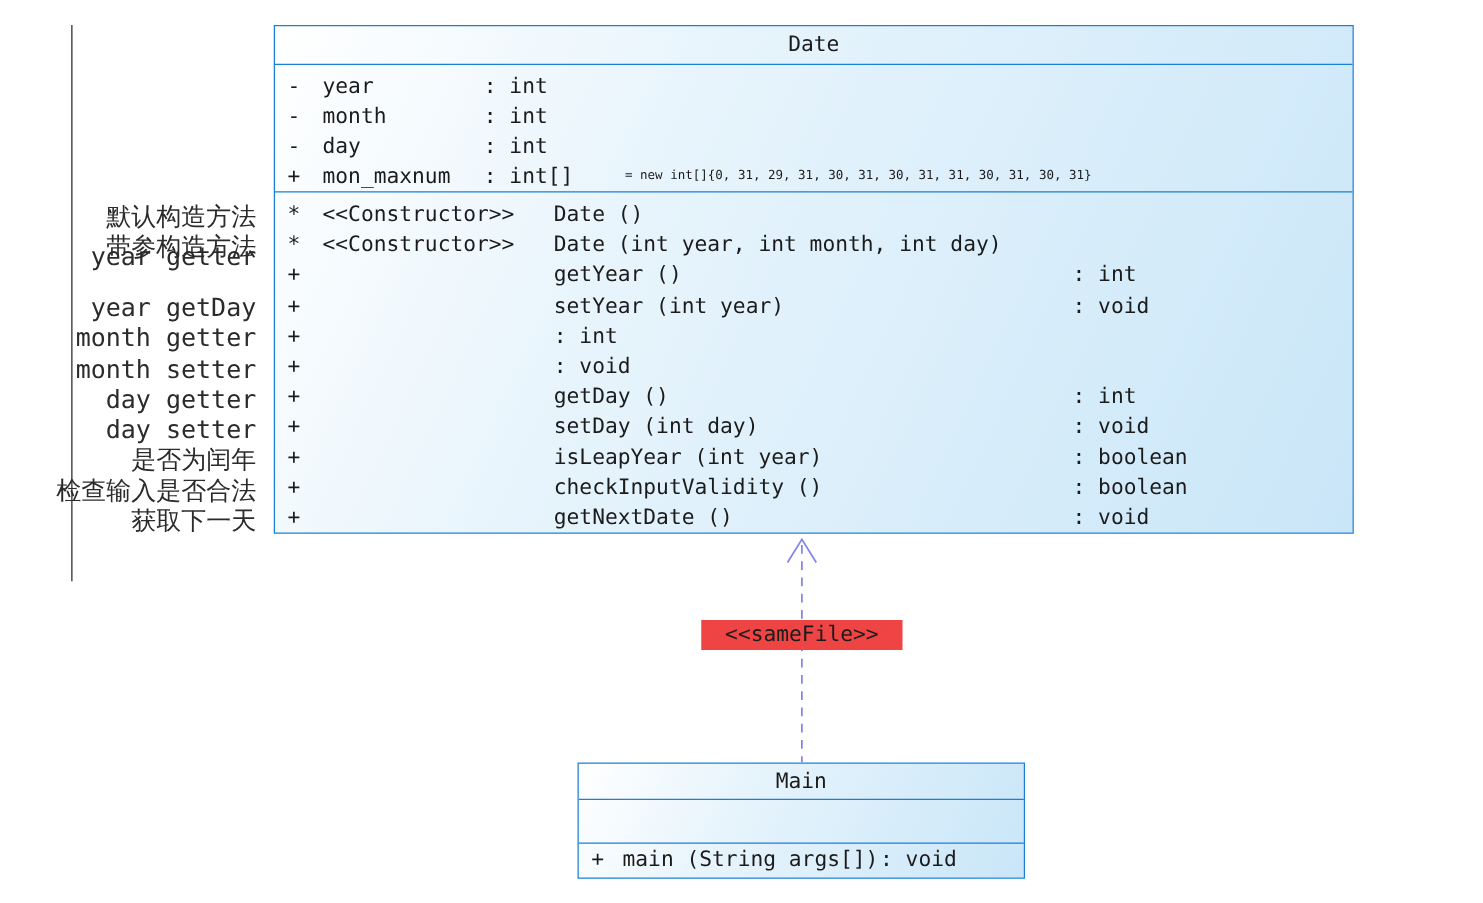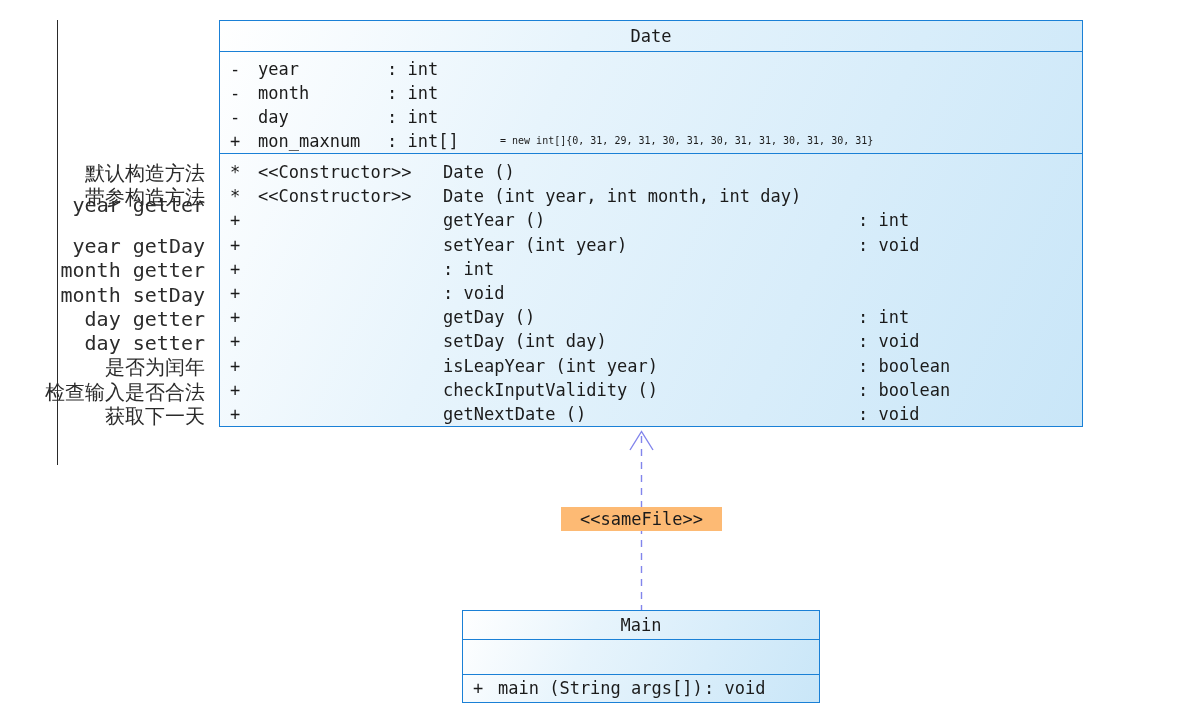--- a/index.html
+++ b/index.html
@@ -30,37 +30,37 @@
   .mrow{display:grid;grid-template-columns:28px 185px 415px 1fr;
         padding-left:10px;height:24.2px;line-height:24.2px;font-size:17px;white-space:nowrap;}
   .cell-default{font-size:10px;}
   #main-box{left:462px;top:610px;width:358px;height:93px;}
   #main-box .titlebar{height:29px;line-height:29px;}
   #main-fields{height:35px;}
   .main-mrow{display:grid;grid-template-columns:25px 206px 1fr;
         padding-left:10px;height:26px;line-height:26px;font-size:17px;white-space:nowrap;}
   
   #dep-arrow{position:absolute;left:611px;top:429px;width:60px;height:181px;}
-  #dep-label{position:absolute;left:561px;top:507px;width:161px;height:24px;line-height:24px;
-             text-align:center;font-size:17px;background:#fdba74;color:#1b1b1b;white-space:nowrap;}
+  #dep-label{position:absolute;left:561px;top:496px;width:161px;height:24px;line-height:24px;
+             text-align:center;font-size:17px;background:#ef4444;color:#1b1b1b;white-space:nowrap;}
 </style>
 </head>
 <body>
 
 <div id="canvas">
 
   <div class="vrule"></div>
 
   <div class="annotations">
     <div class="ann" style="top:161px">默认构造方法</div>
     <div class="ann" style="top:185.3px">带参构造方法</div>
     <div class="ann" style="top:193px">year getter</div>
     <div class="ann" style="top:233.9px">year getDay</div>
     <div class="ann" style="top:258.2px">month getter</div>
-    <div class="ann" style="top:282.5px">month setDay</div>
+    <div class="ann" style="top:282.5px">month setter</div>
     <div class="ann" style="top:306.8px">day getter</div>
     <div class="ann" style="top:331.1px">day setter</div>
     <div class="ann" style="top:355.4px">是否为闰年</div>
     <div class="ann" style="top:379.7px">检查输入是否合法</div>
     <div class="ann" style="top:404px">获取下一天</div>
   </div>
 
   <div id="date-box" class="classbox">
     <div class="compartment titlebar">Date</div>
 

